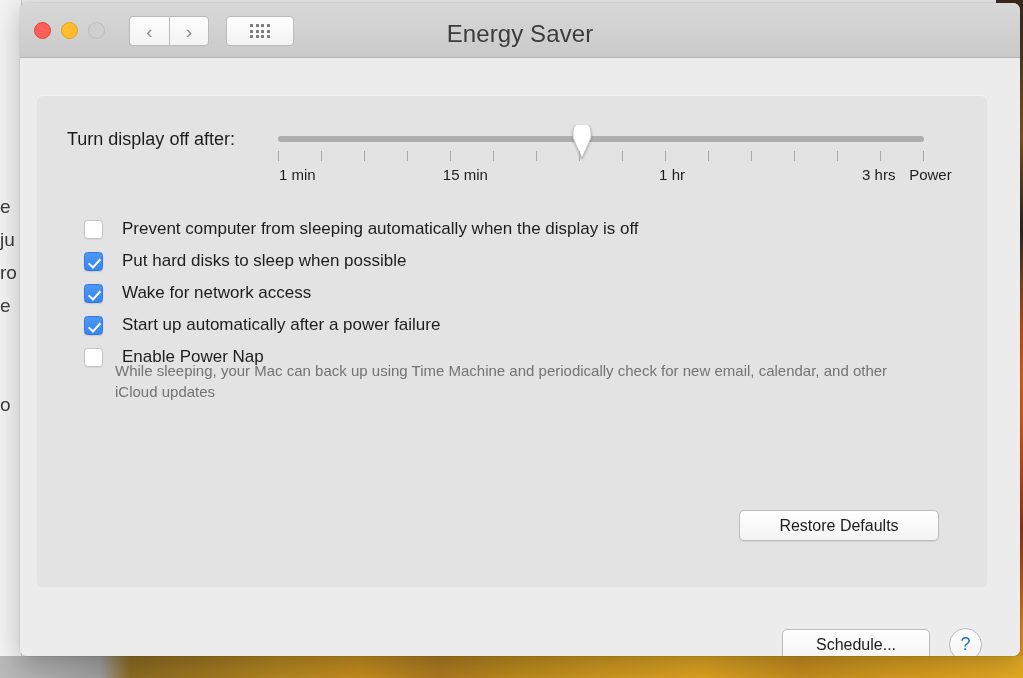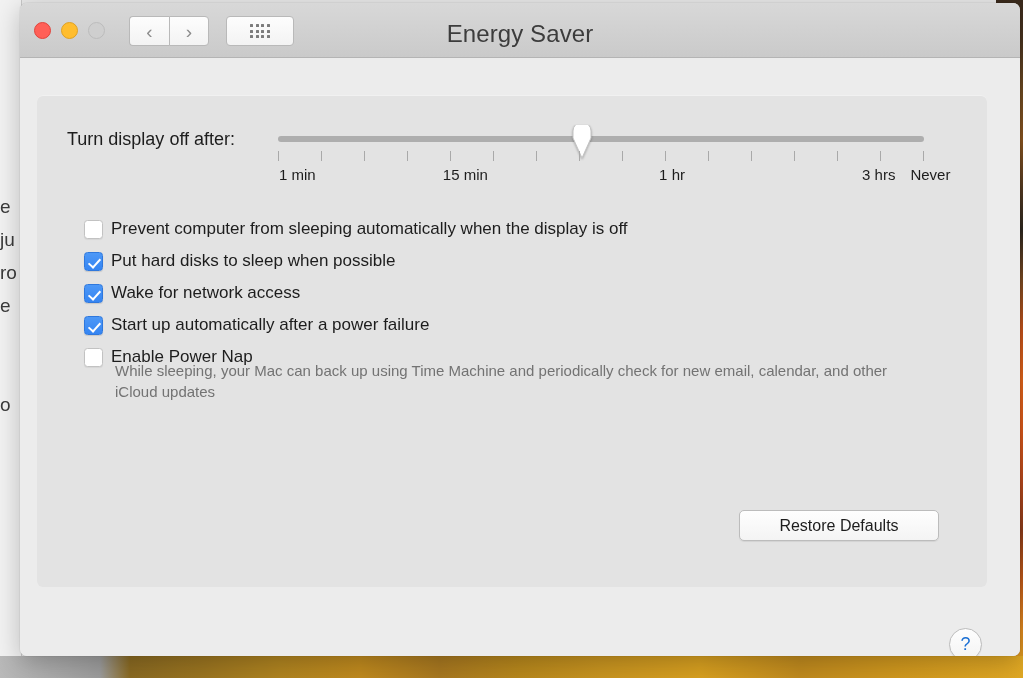--- a/index.html
+++ b/index.html
@@ -206,21 +206,21 @@
   }
   .cbox.on::after {
     content:"";
     position:absolute; left:6px; top:2.5px;
     width:5px; height:10px;
     border:solid #ffffff;
     border-width:0 2px 2px 0;
     transform:rotate(42deg);
   }
   .opt-label {
-    margin-left:8px;
+    margin-left:19px;
     font-size:17px; color:#1d1d1d;
     line-height:21px;
   }
   #powernap-desc {
     position:absolute; left:78px; top:265px;
     width:790px;
     font-size:15px; color:#737373;
     line-height:21px;
   }
 
@@ -339,21 +339,21 @@
               <i style="left: 516px;"></i>
               <i style="left: 559px;"></i>
               <i style="left: 602px;"></i>
               <i style="left: 645px;"></i>
             </div>
           <div id="tick-labels">
               <span style="left: 3%;">1 min</span>
               <span style="left: 29%;">15 min</span>
               <span style="left: 61%;">1 hr</span>
               <span style="left: 93%; text-align: right;">3 hrs</span>
-              <span style="left: 101%;">Never</span>
+              <span style="left: 101%;">Power</span>
             </div>
         </div>
       </div>
 
       <div id="options">
           <div class="opt-row">
             <div class="cbox off"></div>
             <div class="opt-label">Prevent computer from sleeping automatically when the display is off</div>
           </div>
           <div class="opt-row">
@@ -372,17 +372,18 @@
             <div class="cbox off"></div>
             <div class="opt-label">Enable Power Nap</div>
           </div>
         </div>
 
       <div id="powernap-desc">While sleeping, your Mac can back up using Time Machine and periodically check for new email, calendar, and other iCloud updates</div>
 
       <div id="restore-defaults">Restore Defaults</div>
     </div>
 
+    <div id="schedule-btn">Schedule...</div>
     <div id="help-btn">
       <span>?</span>
     </div>
   </div>
 </div>
 
 </body></html>

